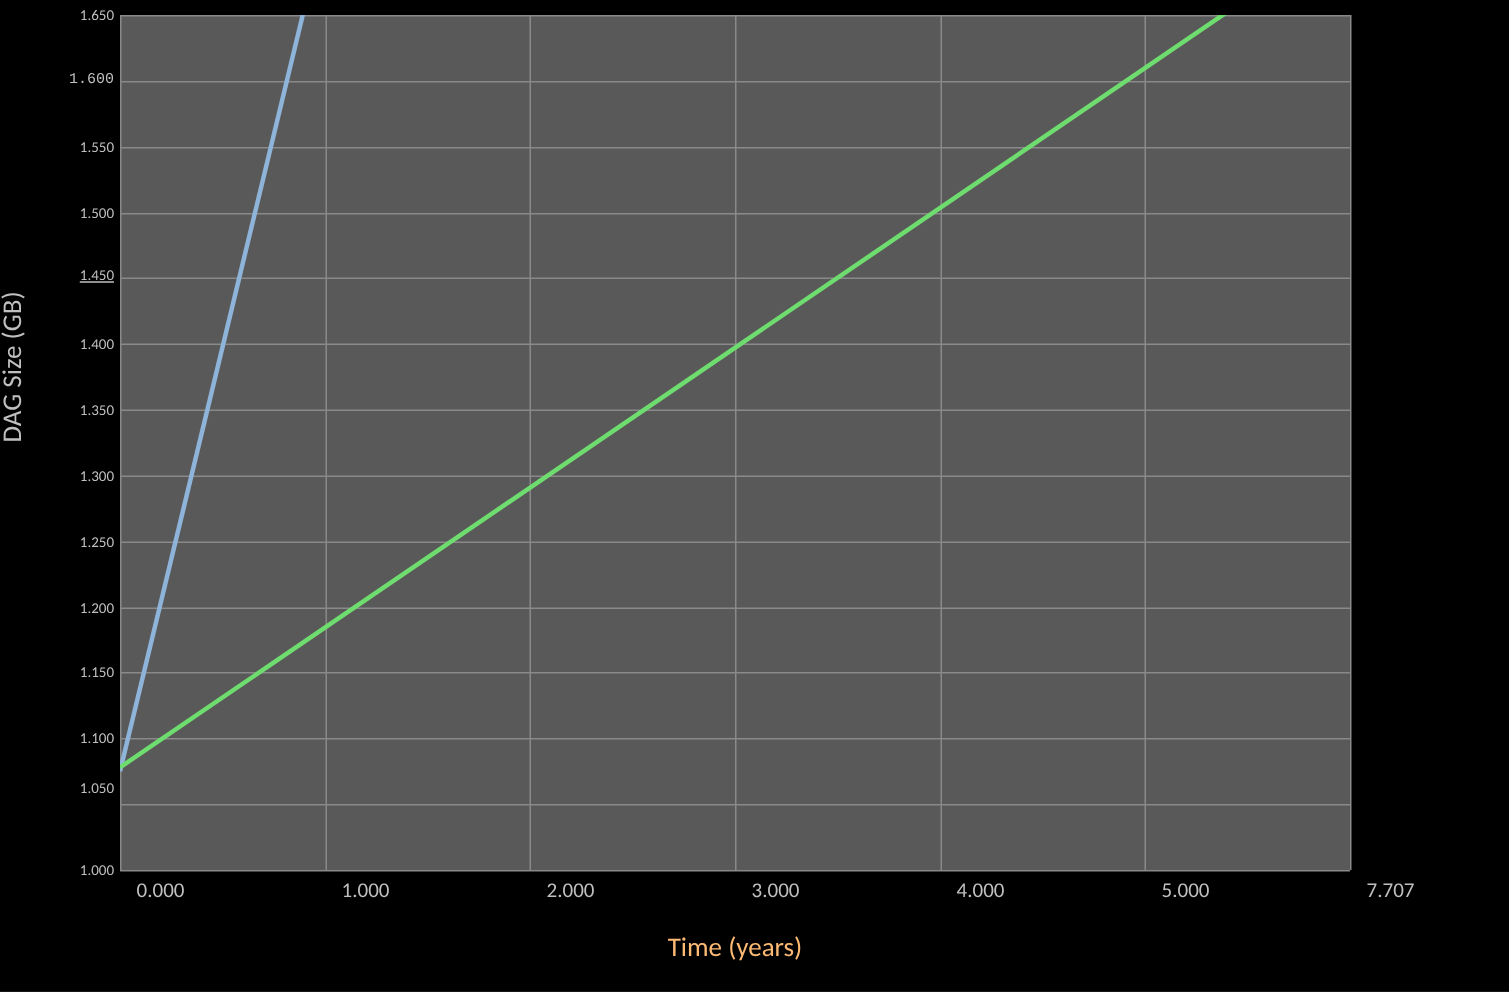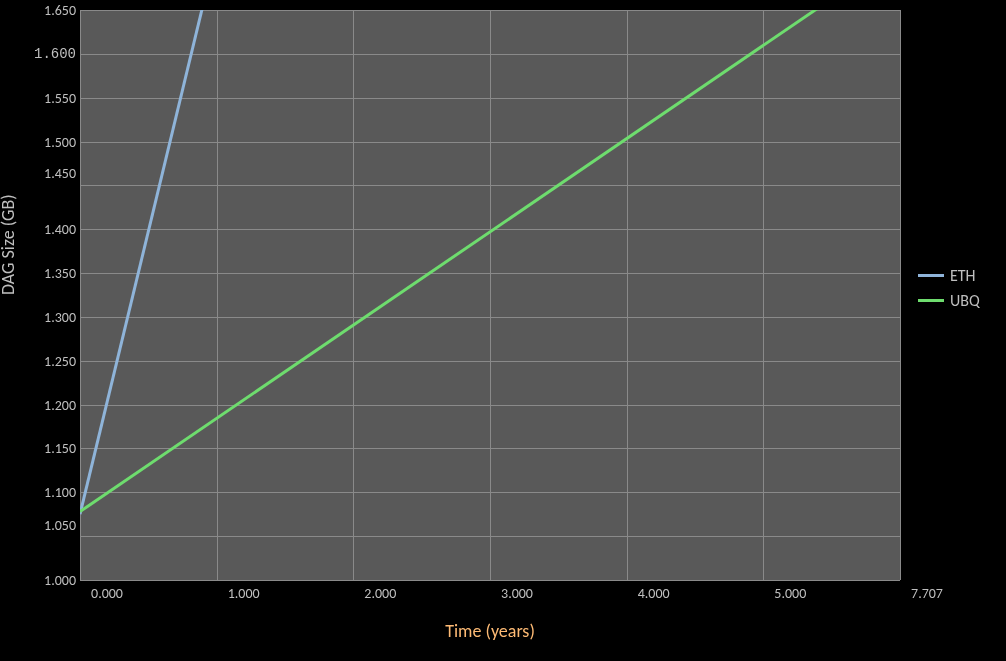--- a/index.html
+++ b/index.html
@@ -37,21 +37,21 @@
   .gridline-v {
     width: 1px;
     height: 100%;
     top: 0;
   }
   .y-tick-label {
     position: absolute;
     right: 930px; 
     width: 70px;
     text-align: right;
-    font-size: 14px;
+    font-size: 10px;
     color: #bfbfbf;
     transform: translateY(-50%);
   }
   .x-tick-label {
     position: absolute;
     top: 585px;
     font-size: 14px;
     color: #bfbfbf;
     transform: translateX(-50%);
     text-align: center;
@@ -133,41 +133,31 @@
     </div>
 
   <svg class="lines" id="series-svg" viewBox="0 0 820 570" preserveAspectRatio="none">
       <polyline points="0,504.2307692307693 136.66666666666666,-61.38461538461547" fill="none" stroke="#8fb4d9" stroke-width="3"></polyline>
       <polyline points="0,501.5999999999999 820,-57.87692307692305" fill="none" stroke="#6edc6e" stroke-width="3"></polyline>
     </svg>
 
   <div class="y-axis-title">DAG Size (GB)</div>
   <div class="x-axis-title">Time (years)</div>
 
-  <div class="legend" id="legend">
-      <div class="legend-row">
-        <span class="legend-swatch" style="border-top-color: rgb(143, 180, 217);"></span>
-        <span>ETH</span>
-      </div>
-      <div class="legend-row">
-        <span class="legend-swatch" style="border-top-color: rgb(110, 220, 110);"></span>
-        <span>UBQ</span>
-      </div>
-    </div>
 
 <div class="y-tick-label" style="top: 580px;">1.000</div>
     <div class="y-tick-label" style="top: 525px;">1.050</div>
     <div class="y-tick-label" style="top: 492.308px;">1.100</div>
     <div class="y-tick-label" style="top: 448.462px;">1.150</div>
     <div class="y-tick-label" style="top: 404.615px;">1.200</div>
     <div class="y-tick-label" style="top: 360.769px;">1.250</div>
     <div class="y-tick-label" style="top: 316.923px;">1.300</div>
     <div class="y-tick-label" style="top: 273.077px;">1.350</div>
     <div class="y-tick-label" style="top: 229.231px;">1.400</div>
-    <div class="y-tick-label" style="top: 173px;">1.450</div>
+    <div class="y-tick-label" style="top: 183px; text-decoration: underline;">1.450</div>
     <div class="y-tick-label" style="top: 141.538px;">1.500</div>
     <div class="y-tick-label" style="top: 97.6923px;">1.550</div>
     <div class="y-tick-label" style="top: 53.8462px; font-family: Liberation Mono, monospace;">1.600</div>
     <div class="y-tick-label" style="top: 10px;">1.650</div>
     <div class="x-tick-label" style="left: 80px;">0.000</div>
     <div class="x-tick-label" style="left: 216.667px;">1.000</div>
     <div class="x-tick-label" style="left: 353.333px;">2.000</div>
     <div class="x-tick-label" style="left: 490px;">3.000</div>
     <div class="x-tick-label" style="left: 626.667px;">4.000</div>
     <div class="x-tick-label" style="left: 763.333px;">5.000</div>

